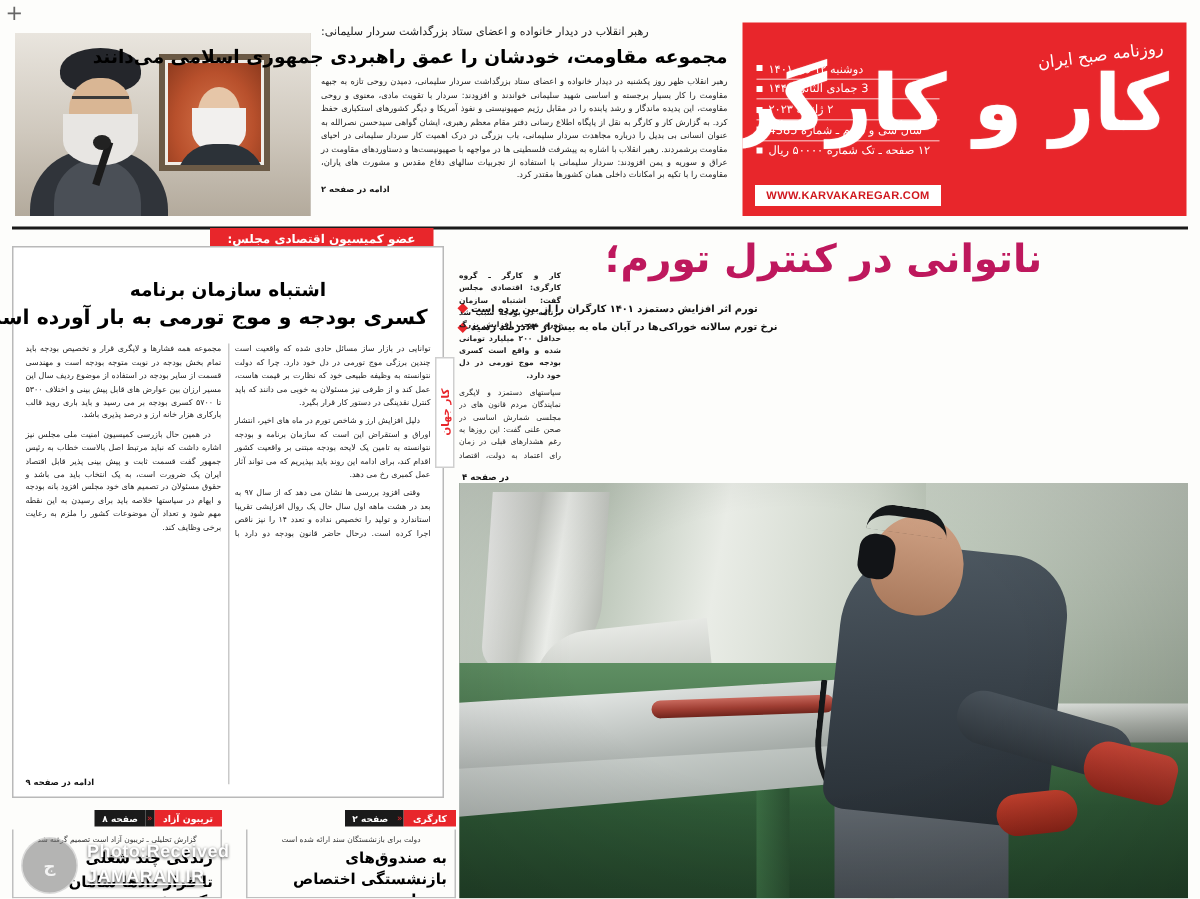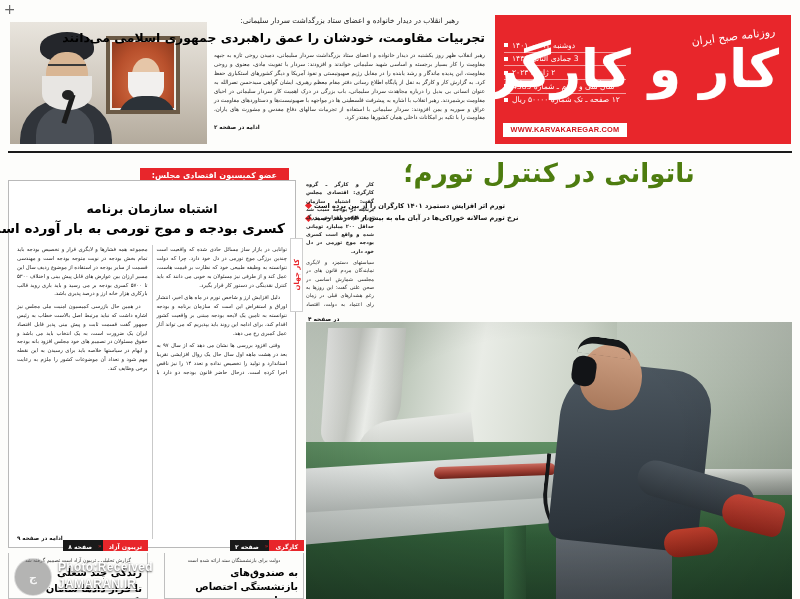--- a/index.html
+++ b/index.html
@@ -169,21 +169,21 @@
     background:#222; border-radius:50%;
   }
 
   .leader-text {
     position: absolute; left: 204px; top: 0;
     width: 271px;
     direction: rtl; text-align: justify;
   }
   .leader-kicker {
     font-size: 7.4px; color: #1a1a1a;
-    text-align: center;
+    text-align: left;
     line-height: 1.5;
     padding-bottom: 2px;
   }
   .leader-headline {
     font-size: 12.4px; font-weight: bold; color: #000;
     text-align: center;
     line-height: 1.45;
     padding: 1px 0 3px;
     white-space: nowrap;
   }
@@ -199,21 +199,21 @@
 
   
   .main-rule {
     position: absolute; left: 8px; top: 151px;
     width: 784px; height: 2px;
     background: #1a1a1a;
   }
 
   
   .left-col {
-    position: absolute; left: 8px; top: 168px;
+    position: absolute; left: 8px; top: 152px;
     width: 295px; height: 380px;
   }
   .lc-tag {
     position: absolute; right: 14px; top: 0;
     background: #e8262b; color: #fff;
     font-size: 8px; font-weight: bold;
     padding: 3px 12px 4px;
     white-space: nowrap;
     direction: rtl;
   }
@@ -283,21 +283,21 @@
   }
   .ms-kicker {
     font-size: 8.6px; color: #1a1a1a;
     text-align: center;
     direction: rtl;
     padding: 4px 0 3px;
     white-space: nowrap;
   }
   .ms-headline {
     direction: rtl; text-align: center;
-    color: #4d7c0f;
+    color: #be185d;
     padding: 2px 0 4px;
   }
   .ms-h1 {
     font-size: 26px; font-weight: bold;
     line-height: 1.22;
     letter-spacing: -0.4px;
     white-space: nowrap;
   }
   .ms-h2 {
     font-size: 26px; font-weight: bold;
@@ -574,21 +574,21 @@
           <div class="lp-turban"></div>
           <div class="lp-face"></div>
           <div class="lp-glass"></div>
           <div class="lp-beard"></div>
           <div class="lp-mic"></div>
           <div class="lp-mic-h"></div>
         </div>
       </div>
       <div class="leader-text">
         <div class="leader-kicker">رهبر انقلاب در دیدار خانواده و اعضای ستاد بزرگداشت سردار سلیمانی:</div>
-        <div class="leader-headline">تجربیات مقاومت، خودشان را عمق راهبردی جمهوری اسلامی می‌دانند</div>
+        <div class="leader-headline">مجموعه مقاومت، خودشان را عمق راهبردی جمهوری اسلامی می‌دانند</div>
         <div class="leader-body">رهبر انقلاب ظهر روز یکشنبه در دیدار خانواده و اعضای ستاد بزرگداشت سردار سلیمانی، دمیدن روحی تازه به جبهه مقاومت را کار بسیار برجسته و اساسی شهید سلیمانی خواندند و افزودند: سردار با تقویت مادی، معنوی و روحی مقاومت، این پدیده ماندگار و رشد یابنده را در مقابل رژیم صهیونیستی و نفوذ آمریکا و دیگر کشورهای استکباری حفظ کرد. به گزارش کار و کارگر به نقل از پایگاه اطلاع رسانی دفتر مقام معظم رهبری، ایشان گواهی سیدحسن نصرالله به عنوان انسانی بی بدیل را درباره مجاهدت سردار سلیمانی، باب بزرگی در درک اهمیت کار سردار سلیمانی در احیای مقاومت برشمردند. رهبر انقلاب با اشاره به پیشرفت فلسطینی ها در مواجهه با صهیونیست‌ها و دستاوردهای مقاومت در عراق و سوریه و یمن افزودند: سردار سلیمانی با استفاده از تجربیات سالهای دفاع مقدس و مشورت های یاران، مقاومت را با تکیه بر امکانات داخلی همان کشورها مقتدر کرد.</div>
         <div class="leader-more">ادامه در صفحه ۲</div>
       </div>
     </div>
 
     <div class="masthead">
       <div class="masthead-brand">
         <div class="brand-super">روزنامه صبح ایران</div>
         <div class="brand-title">کار و کارگر</div>
       </div>

